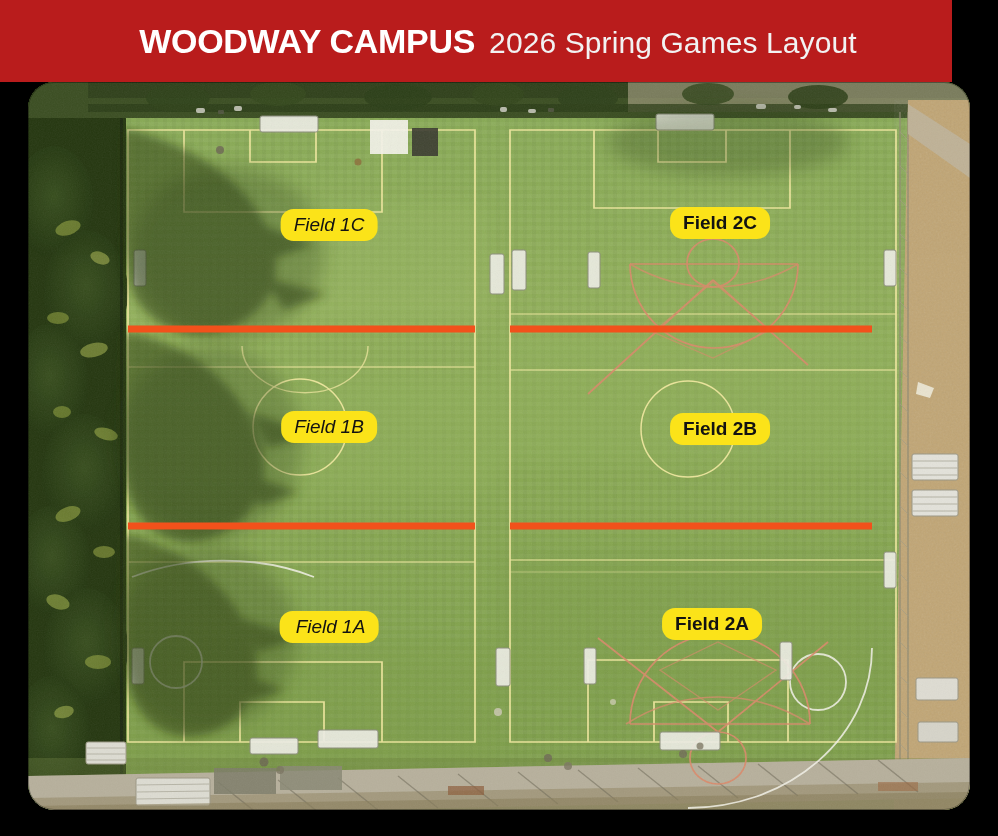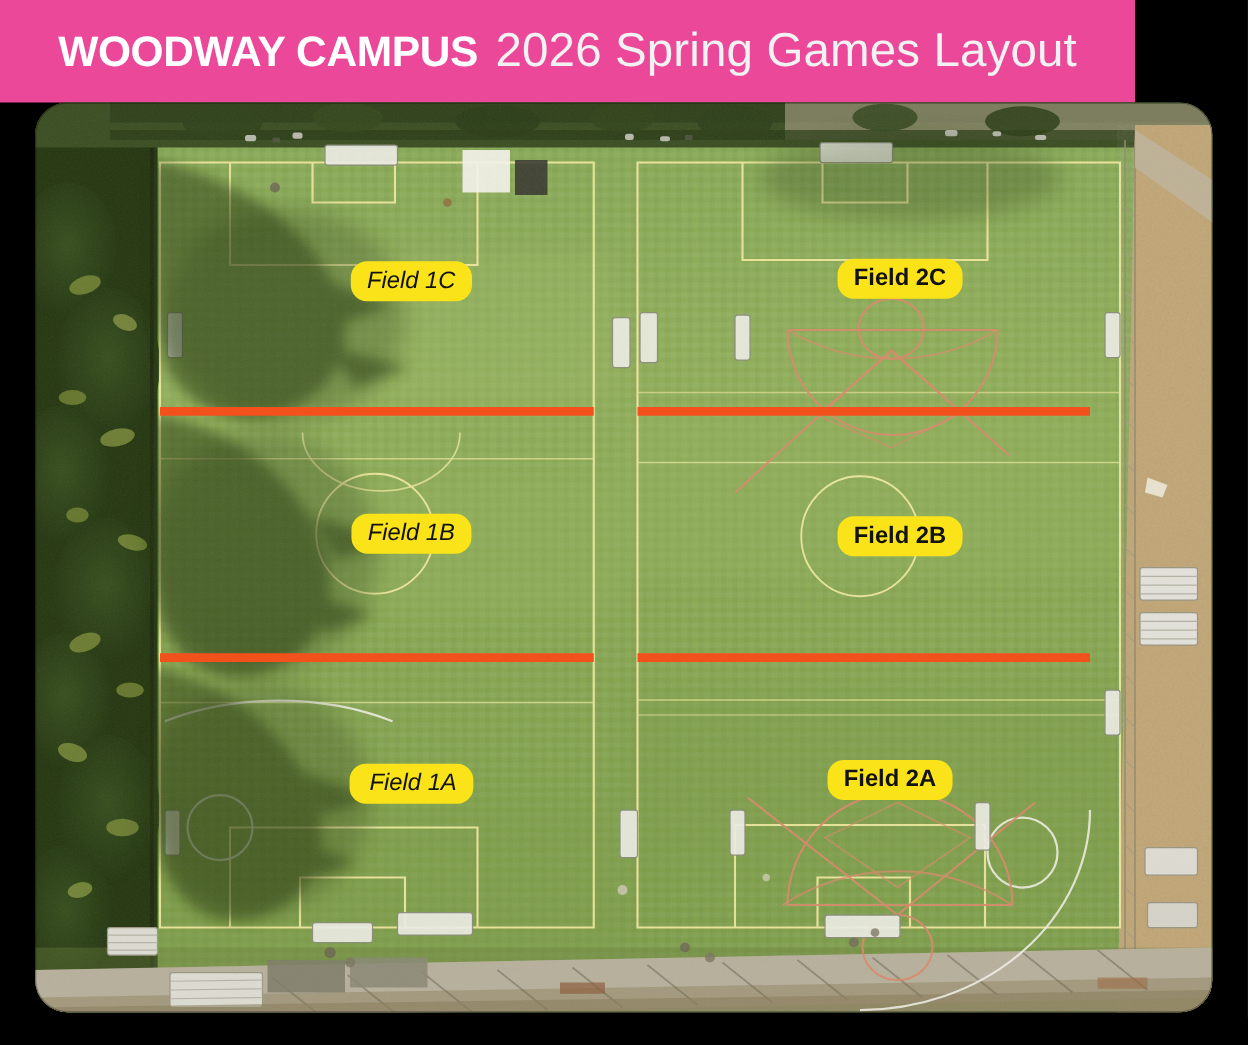--- a/index.html
+++ b/index.html
@@ -8,30 +8,31 @@
     width:998px;height:836px;overflow:hidden;
     font-family:"Liberation Sans","DejaVu Sans",sans-serif;
     background:#000;position:relative;
   }
   #root{position:absolute;inset:0;background:#000;}
 
   
   .header{
     position:absolute;left:0;top:0;width:908px;height:82px;
     display:flex;align-items:center;justify-content:center;
-    background:#ec4899;
+    background:#b91c1c;
+    padding-left:44px;
   }
   .title-wrap{display:flex;align-items:baseline;gap:14px;white-space:nowrap;}
   .title-main{
     font-size:34px;font-weight:bold;color:#ffffff;
     letter-spacing:-0.3px;
     font-family:"Liberation Sans","DejaVu Sans",sans-serif;
   }
   .title-sub{
-    font-size:38px;font-weight:normal;color:#f2f2f2;
+    font-size:30px;font-weight:normal;color:#f2f2f2;
     letter-spacing:0.1px;
     font-family:"Liberation Sans","DejaVu Sans",sans-serif;
   }
 
   
   .map-frame{
     position:absolute;left:28px;top:82px;width:942px;height:728px;
     border-radius:26px;overflow:hidden;background:#3d5a22;
   }
   .map-frame svg{display:block;}

